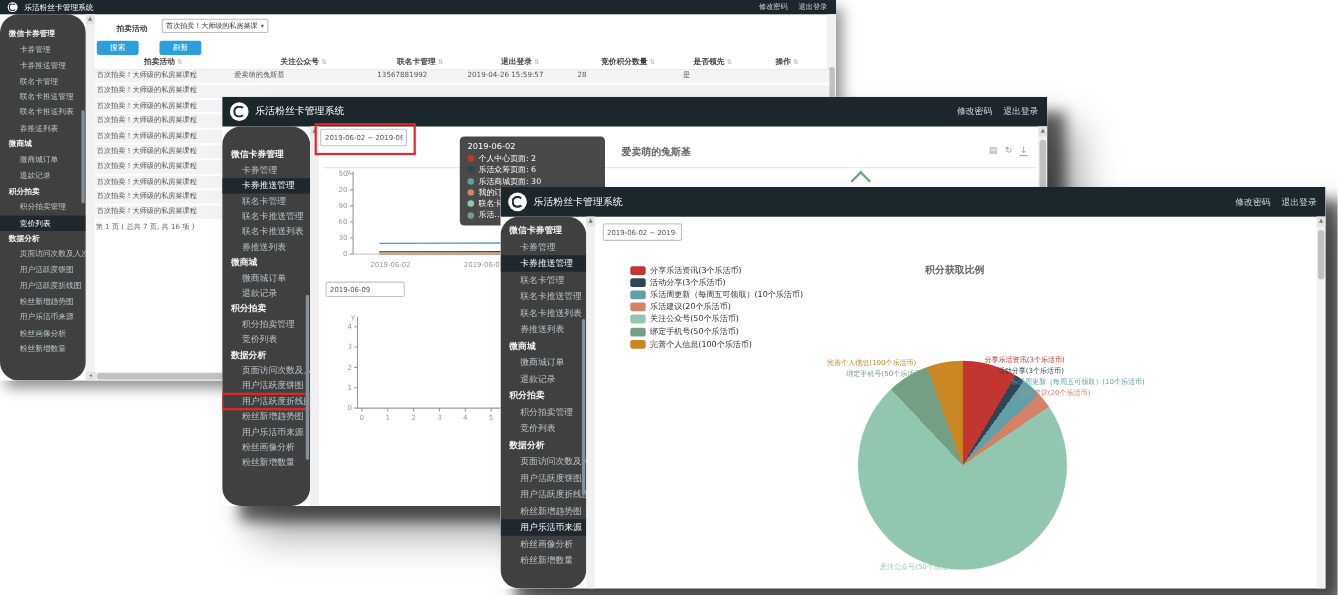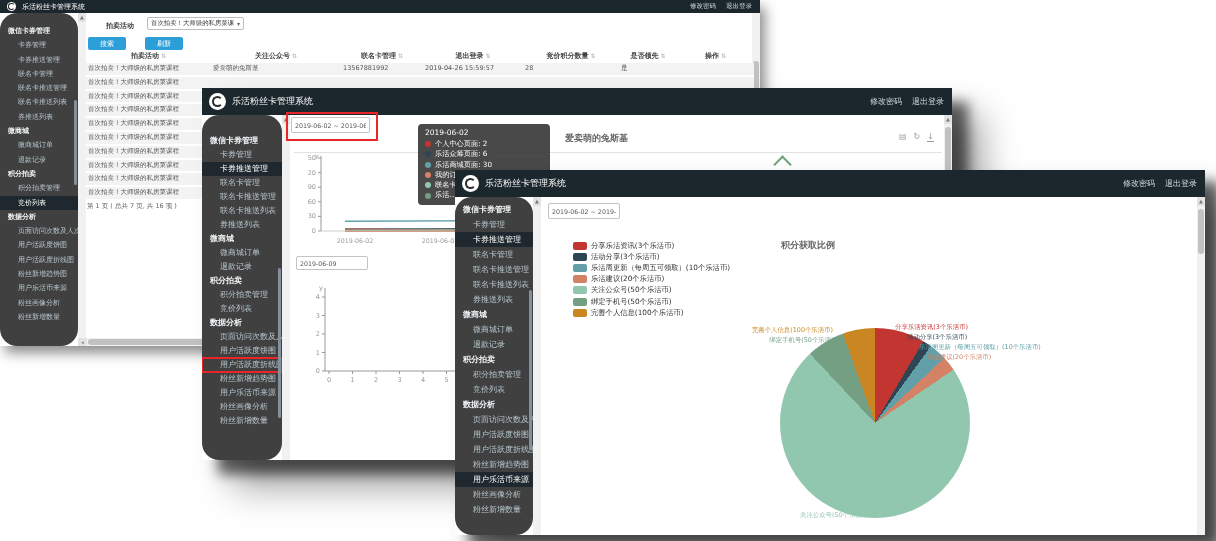--- a/index.html
+++ b/index.html
@@ -461,21 +461,21 @@
         </div>
         <div class="lg-row">
           <div class="sw" style="background: rgb(116, 159, 131);"></div>
           <div class="lb">绑定手机号(50个乐活币)</div>
         </div>
         <div class="lg-row">
           <div class="sw" style="background: rgb(202, 134, 34);"></div>
           <div class="lb">完善个人信息(100个乐活币)</div>
         </div>
       </div>
-    <div class="chart-title" style="left:326px;top:69px;width:150px;">积分获取比例</div>
+    <div class="chart-title" style="left:338px;top:69px;width:150px;text-align:center;">积分获取比例</div>
 
     <div class="pie" id="pie" style="left: 325px; top: 158px; width: 190px; height: 190px; background: conic-gradient(rgb(194, 53, 49) 0%, rgb(194, 53, 49) 8.5%, rgb(47, 69, 84) 8.5%, rgb(47, 69, 84) 10%, rgb(97, 160, 168) 10%, rgb(97, 160, 168) 13%, rgb(212, 130, 101) 13%, rgb(212, 130, 101) 15.5%, rgb(145, 199, 174) 15.5%, rgb(145, 199, 174) 88%, rgb(116, 159, 131) 88%, rgb(116, 159, 131) 94.5%, rgb(202, 134, 34) 94.5%, rgb(202, 134, 34) 100%);"></div>
     <div id="pieLabels">
         <div class="pielabel" style="color: rgb(194, 53, 49); left: 440px; top: 153px;">分享乐活资讯(3个乐活币)</div>
         <div class="pielabel" style="color: rgb(47, 69, 84); left: 452px; top: 163px;">活动分享(3个乐活币)</div>
         <div class="pielabel" style="color: rgb(97, 160, 168); left: 464px; top: 173px;">乐活周更新（每周五可领取）(10个乐活币)</div>
         <div class="pielabel" style="color: rgb(212, 130, 101); left: 472px; top: 183px;">乐活建议(20个乐活币)</div>
         <div class="pielabel" style="color: rgb(145, 199, 174); left: 345px; top: 341px;">关注公众号(50个乐活币)</div>
         <div class="pielabel" style="color: rgb(116, 159, 131); left: 235px; top: 166px; width: 150px; text-align: right;">绑定手机号(50个乐活币)</div>
         <div class="pielabel" style="color: rgb(202, 134, 34); left: 228px; top: 156px; width: 150px; text-align: right;">完善个人信息(100个乐活币)</div>

